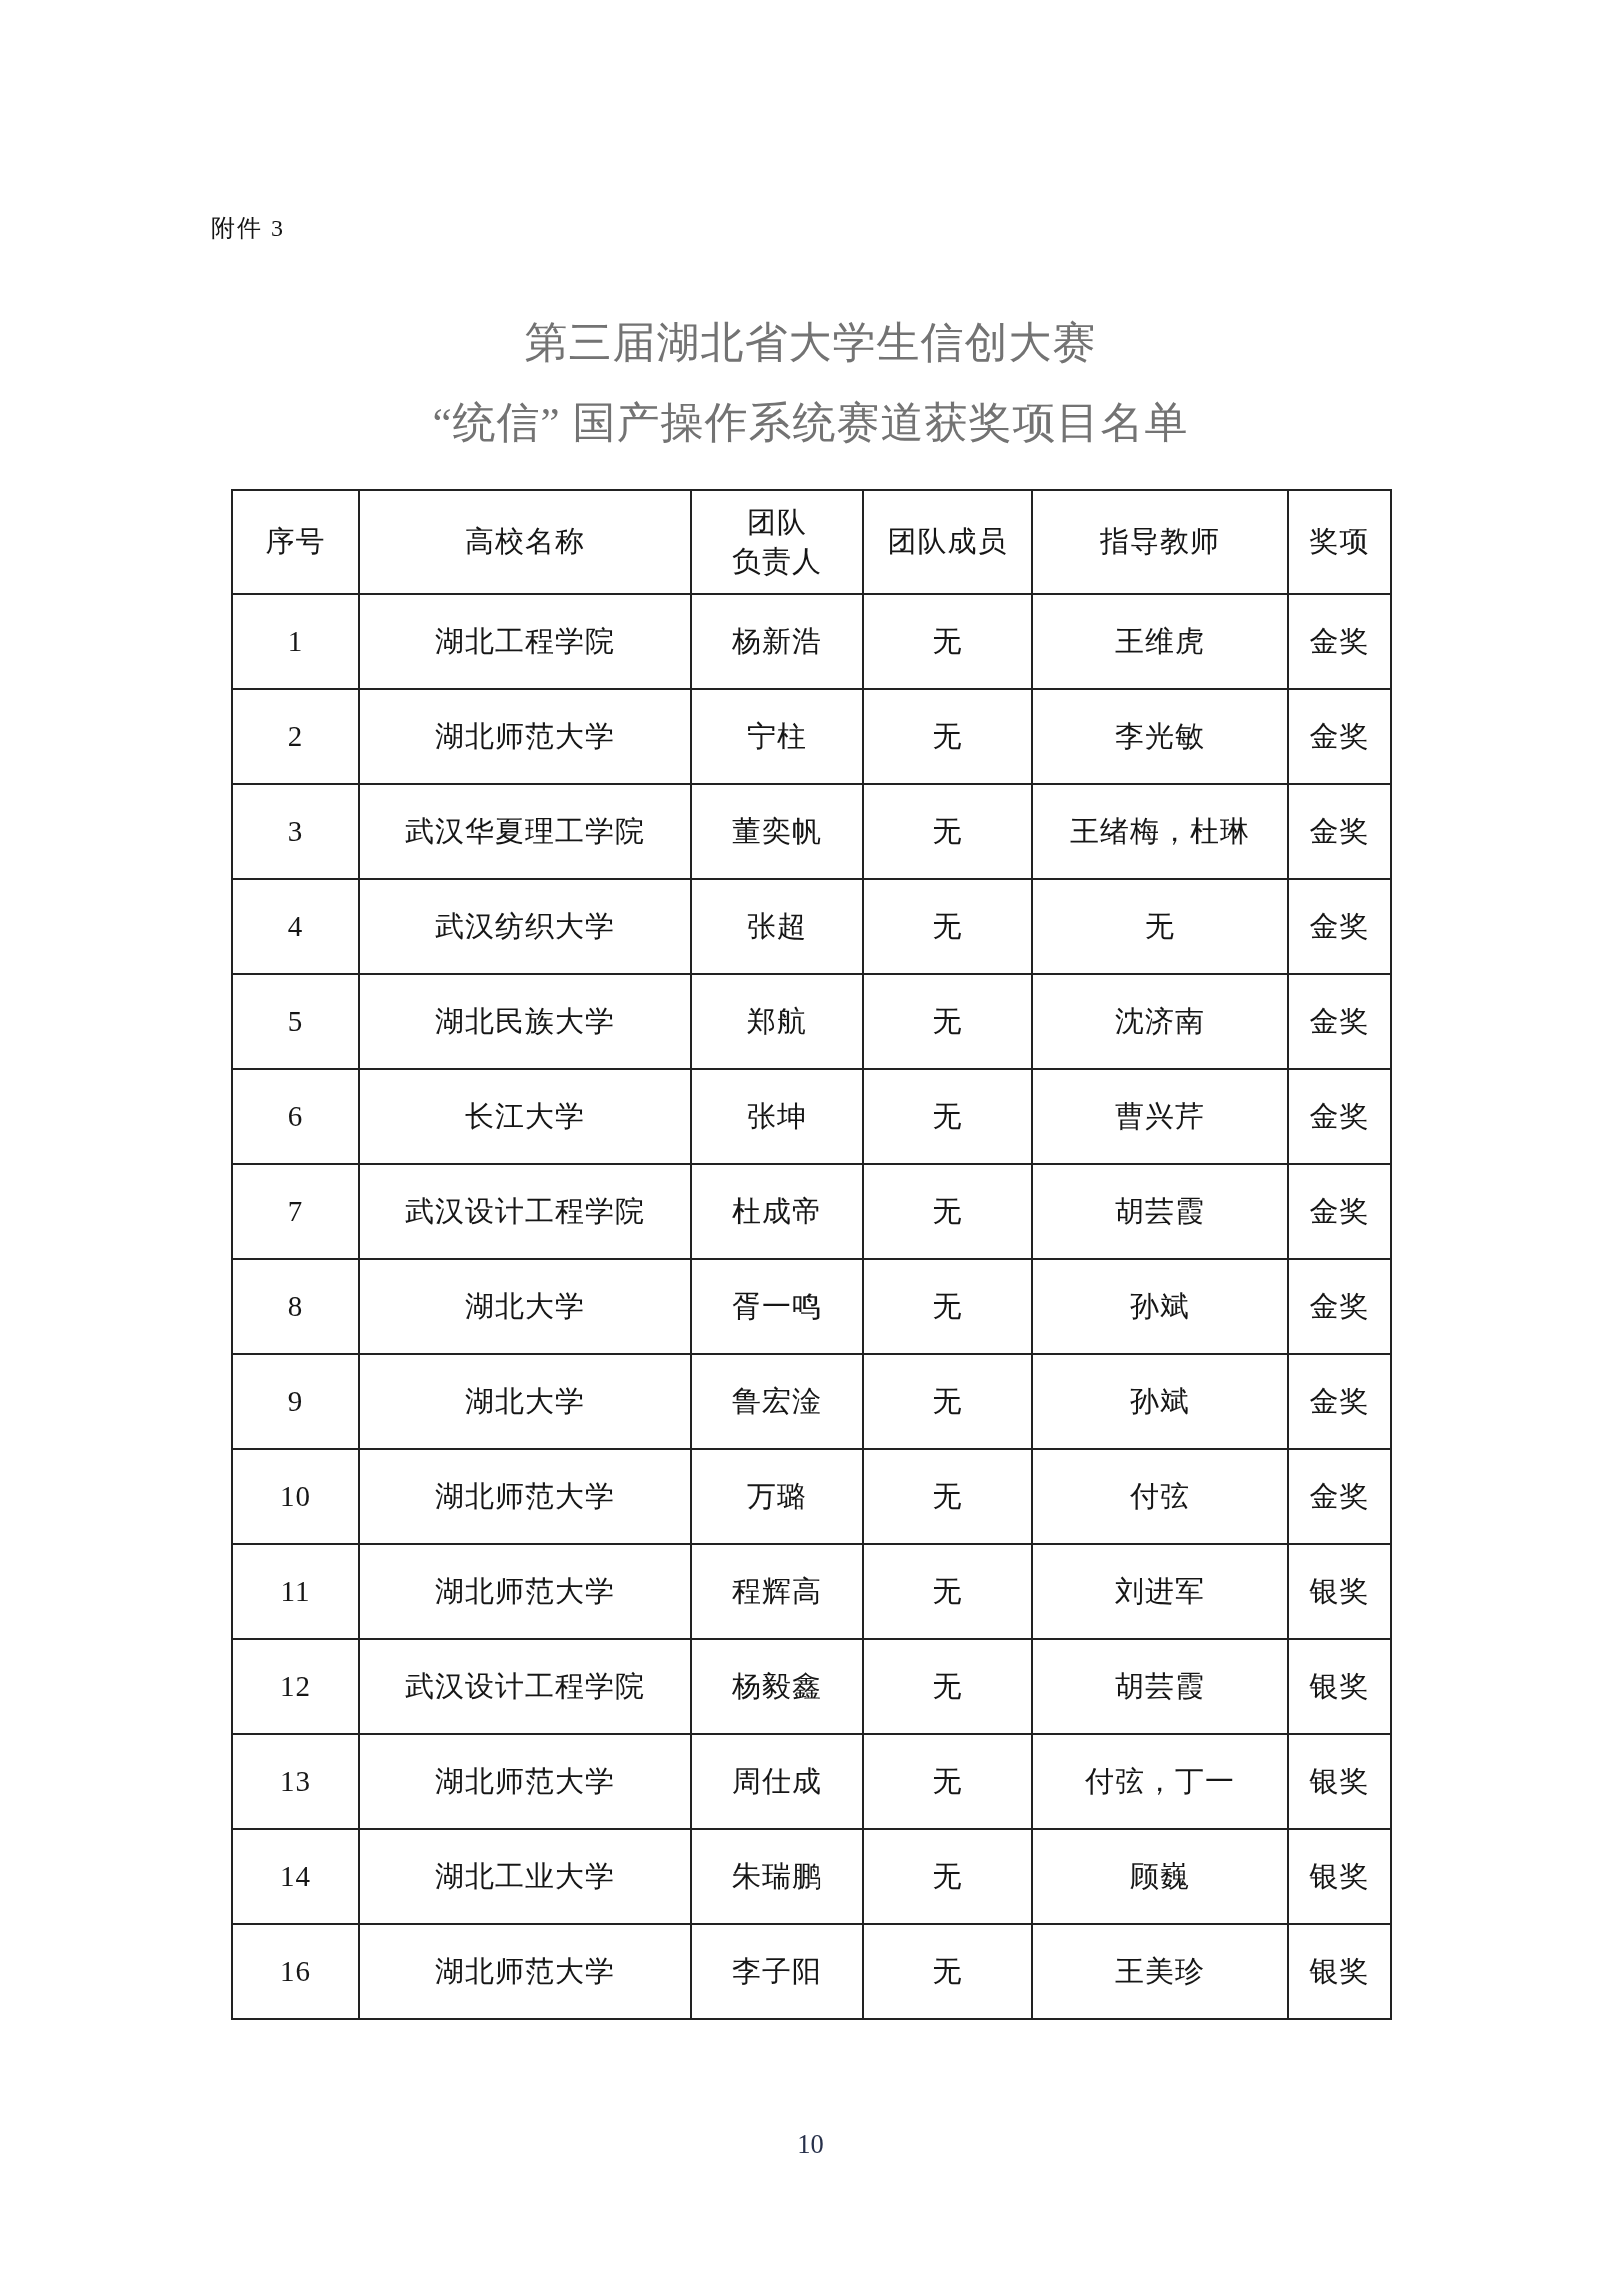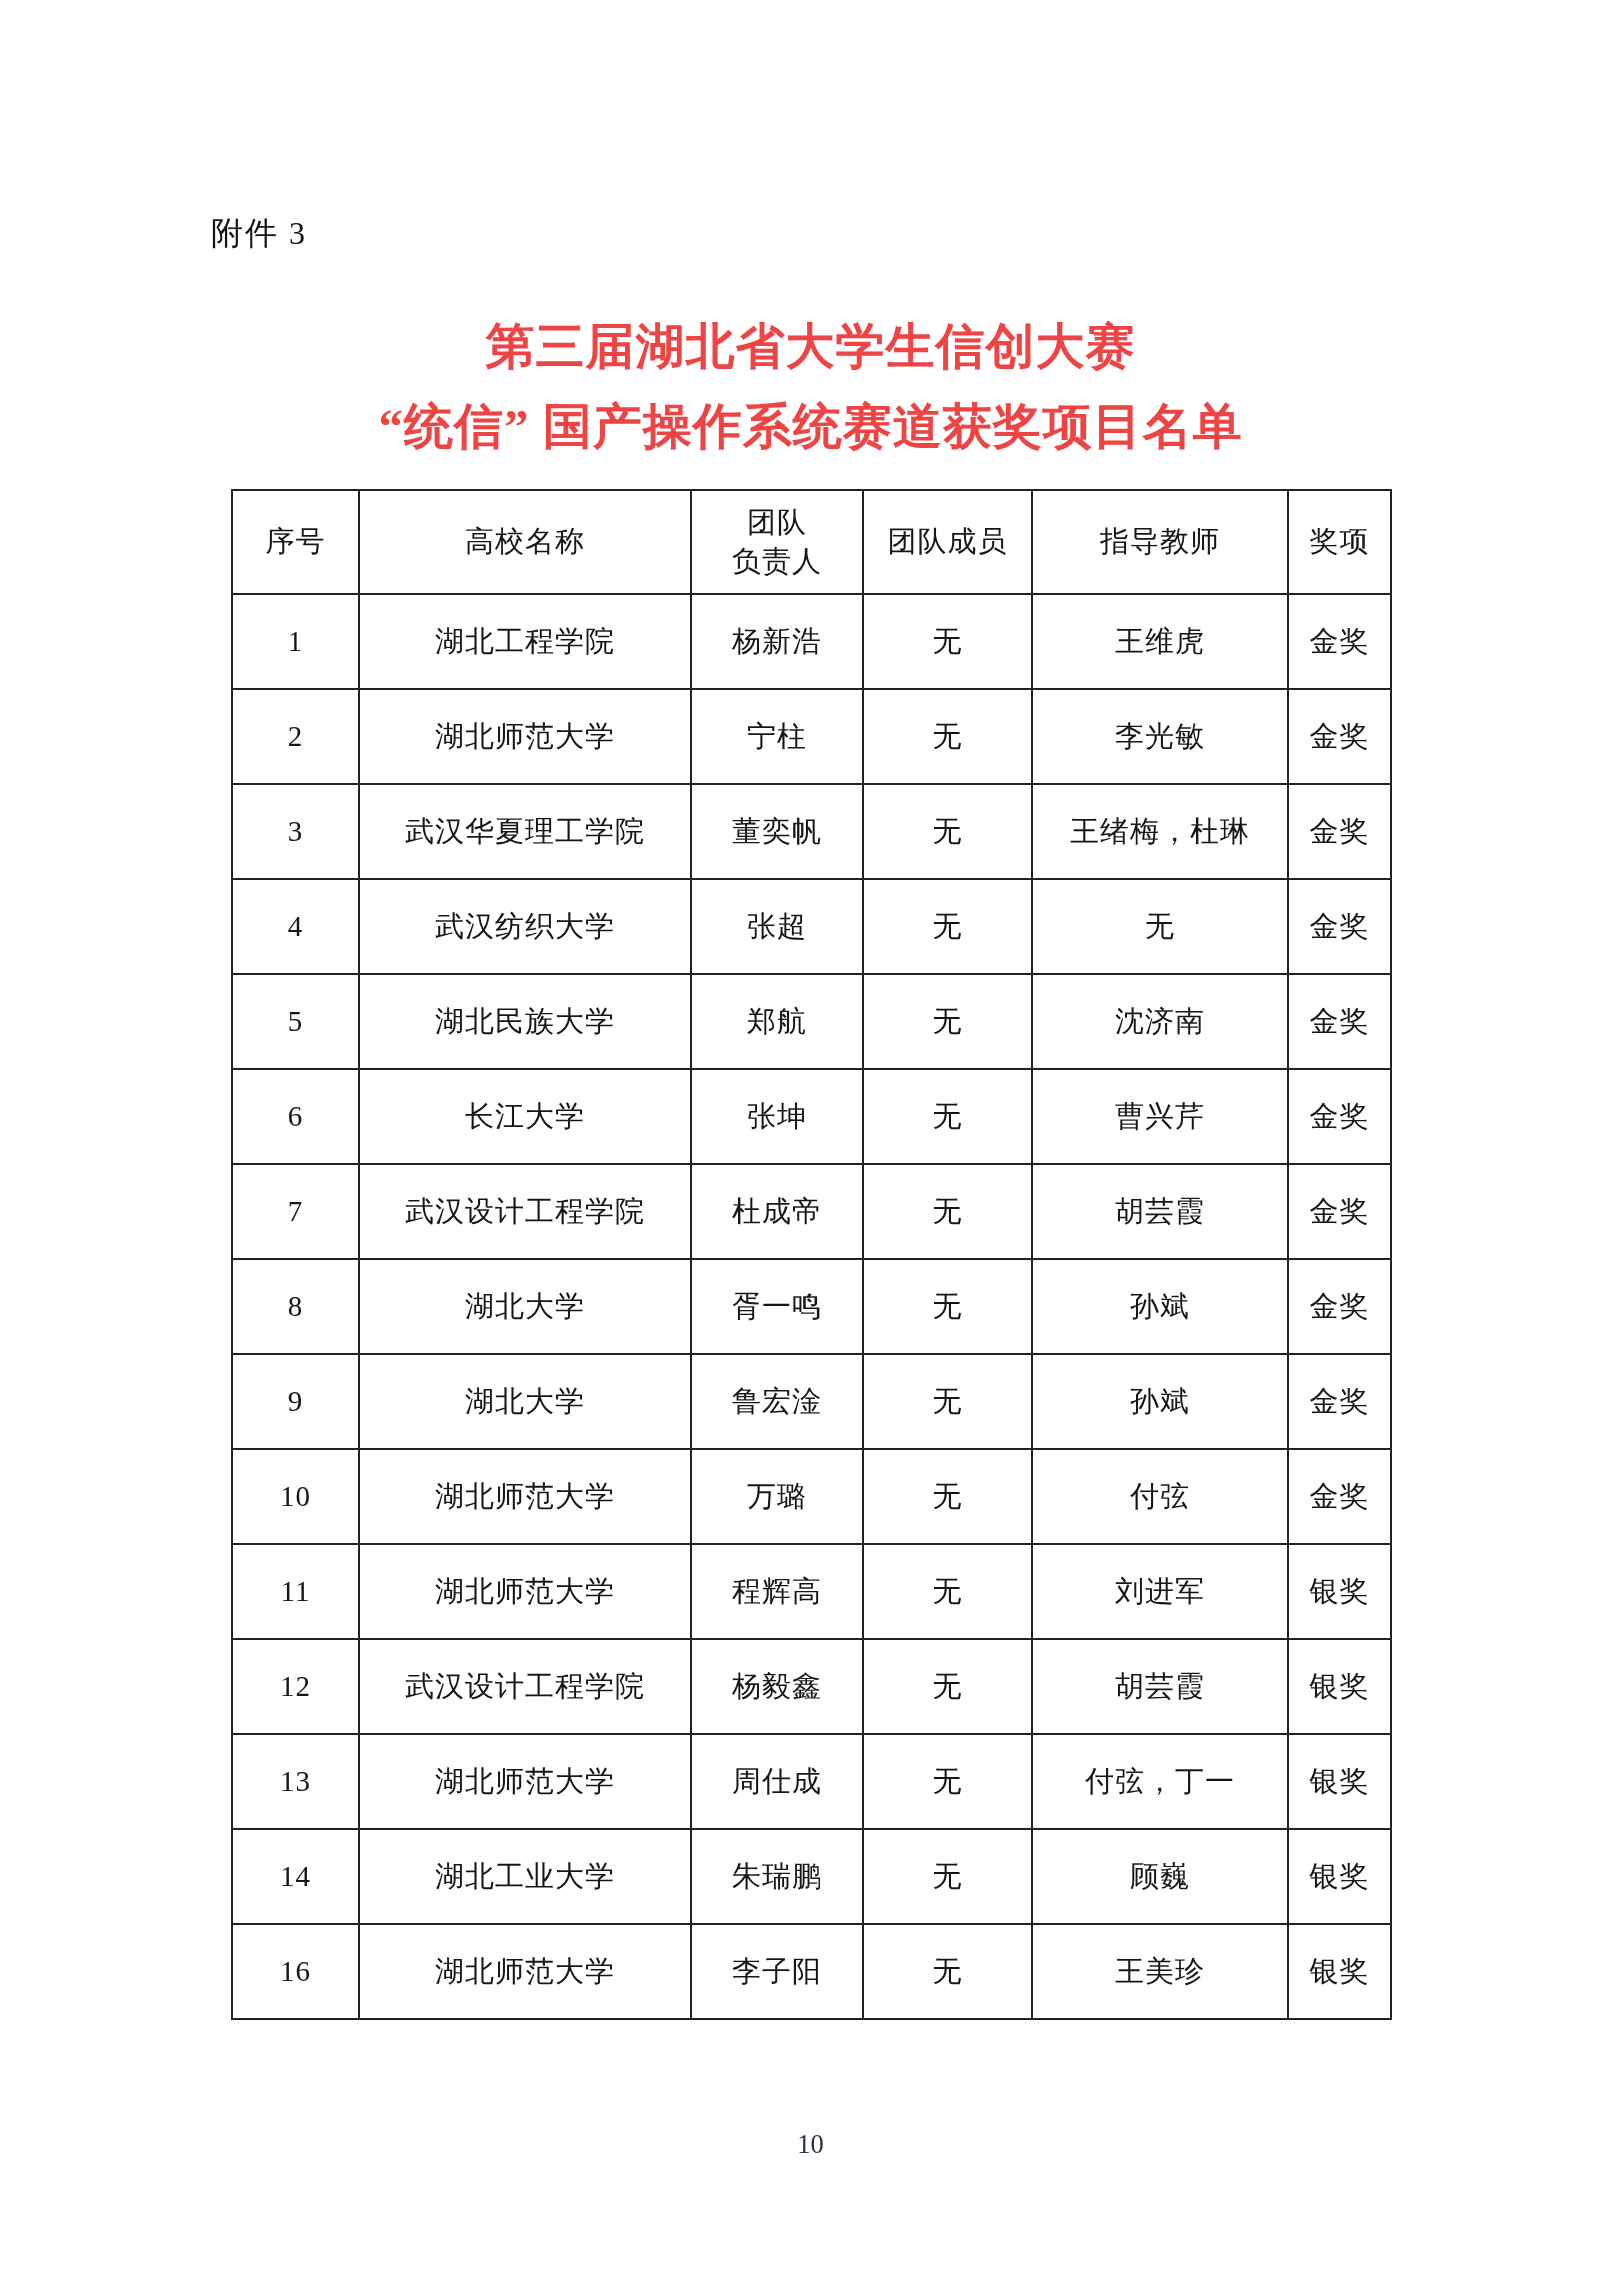--- a/index.html
+++ b/index.html
@@ -12,31 +12,31 @@
   }
   .page {
     position: absolute; left: 0; top: 0;
     width: 1621px; height: 2293px;
     background: #ffffff;
     overflow: hidden;
   }
   .attachment-label {
     position: absolute;
     left: 211px; top: 212px;
-    font-size: 32px;
+    font-size: 24px;
     letter-spacing: 2px;
     color: #141414;
   }
   .doc-title {
     position: absolute;
     left: 0; right: 0;
     text-align: center;
-    font-size: 49px;
-    font-weight: 700;
-    color: #ef4444;
+    font-size: 43px;
+    font-weight: 400;
+    color: #737373;
     letter-spacing: 1px;
     white-space: nowrap;
   }
   .doc-title.line1 { top: 314px; }
   .doc-title.line2 { top: 394px; }
   table.awards {
     position: absolute;
     left: 231px; top: 489px;
     width: 1159px;
     border-collapse: collapse;

